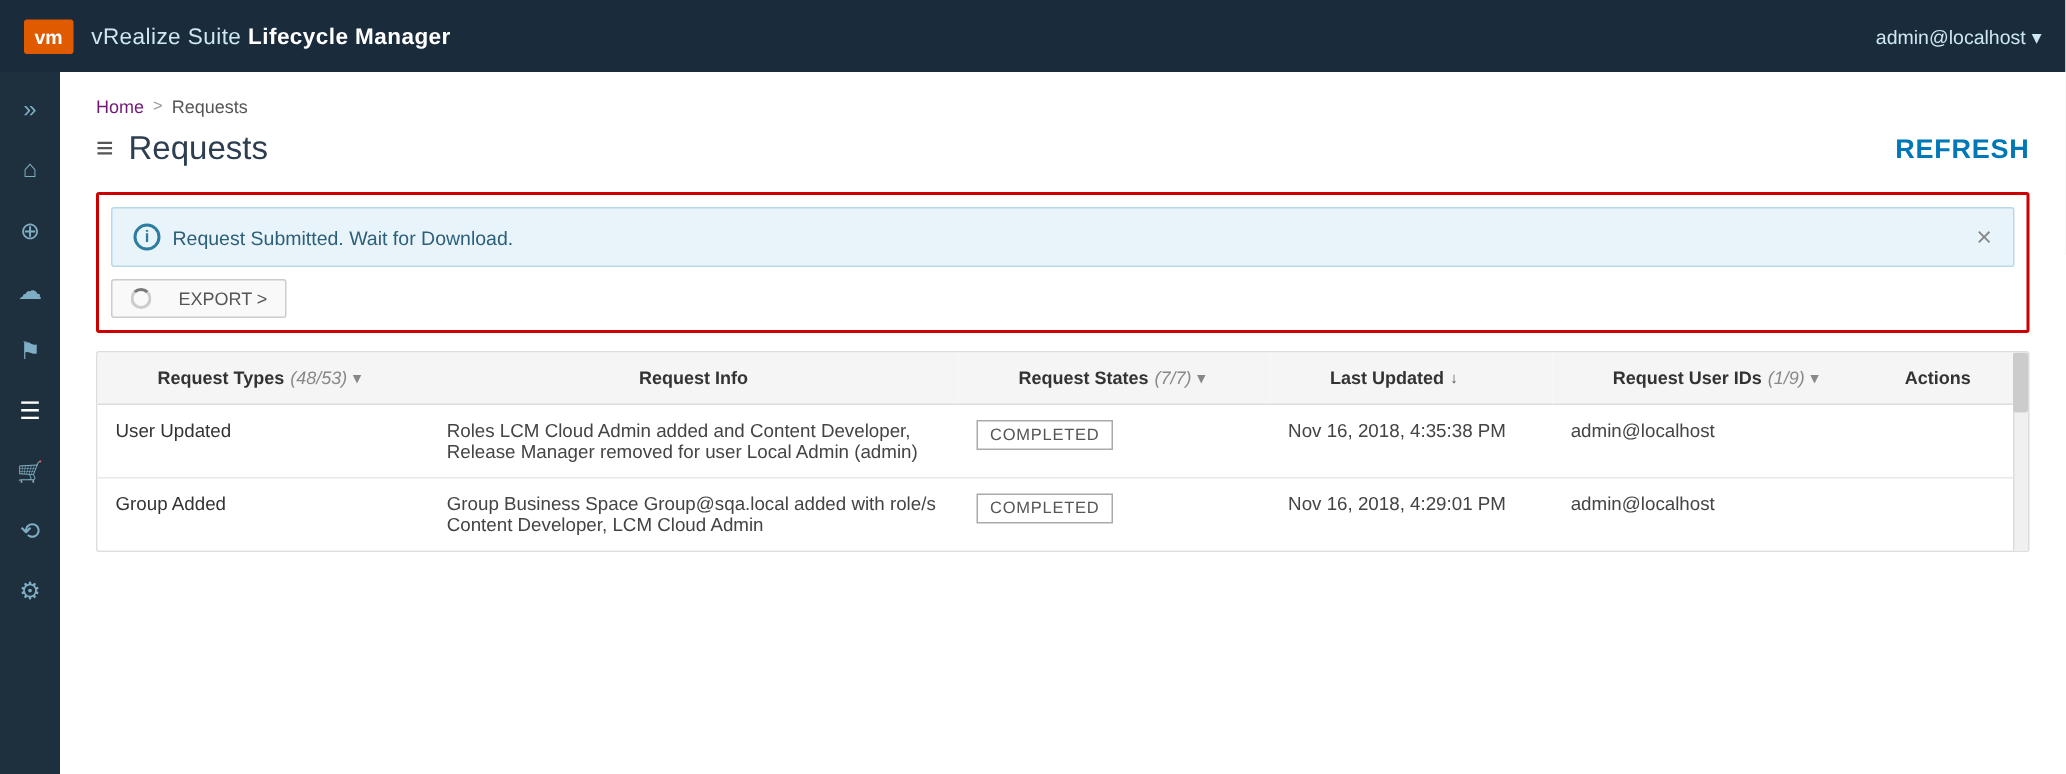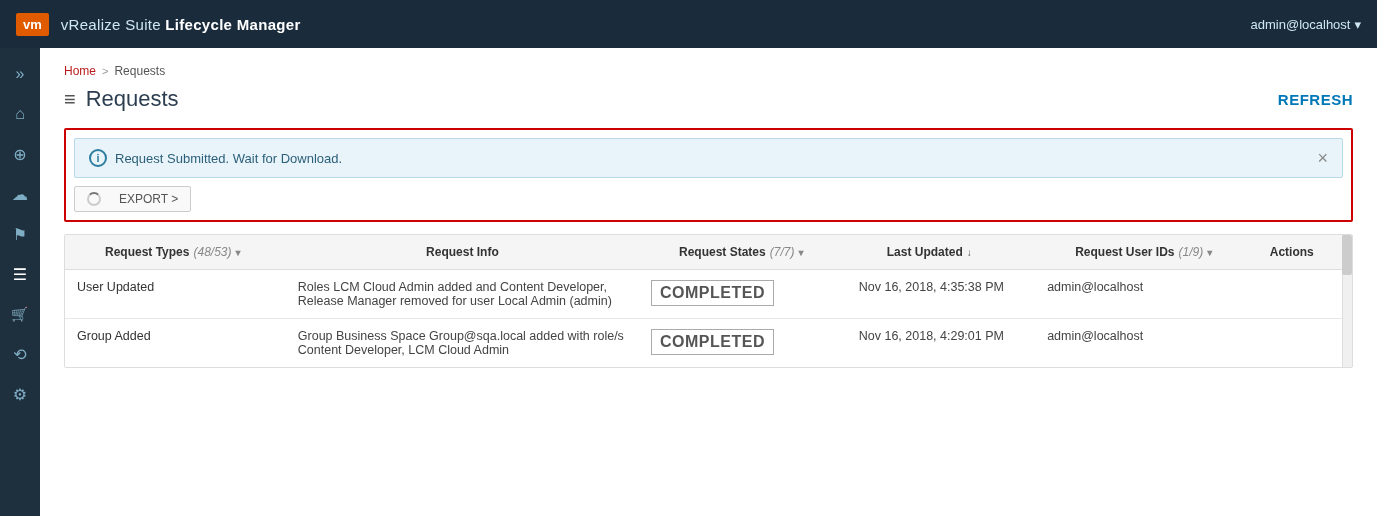--- a/index.html
+++ b/index.html
@@ -81,21 +81,21 @@
     }
 
     
     .breadcrumb {
       display: flex;
       align-items: center;
       gap: 6px;
       font-size: 12px;
       margin-bottom: 8px;
     }
-    .breadcrumb-home { color: #b91c1c; text-decoration: none; cursor: pointer; }
+    .breadcrumb-home { color: #701a75; text-decoration: none; cursor: pointer; }
     .breadcrumb-sep { color: #999; font-size: 11px; }
     .breadcrumb-current { color: #555; }
 
     
     .page-header {
       display: flex;
       align-items: center;
       justify-content: space-between;
       margin-bottom: 16px;
     }
@@ -103,21 +103,21 @@
       font-size: 22px;
       font-weight: 300;
       color: #2c3e50;
       display: flex;
       align-items: center;
       gap: 10px;
     }
     .page-title-icon { font-size: 20px; color: #555; }
     .refresh-btn {
       color: #0077b6;
-      font-size: 15px;
+      font-size: 18px;
       font-weight: 600;
       letter-spacing: 0.5px;
       cursor: pointer;
       background: none;
       border: none;
       text-transform: uppercase;
     }
 
     
     .alert-wrapper {
@@ -234,22 +234,22 @@
       padding: 10px 12px;
       color: #444;
       font-size: 12.5px;
     }
     .td-type { font-weight: 500; color: #333; white-space: nowrap; }
 
     .status-badge {
       display: inline-block;
       border: 1px solid #aaa;
       color: #555;
-      font-size: 16px;
-      font-weight: 700;
+      font-size: 11px;
+      font-weight: 400;
       padding: 3px 8px;
       letter-spacing: 0.5px;
       text-transform: uppercase;
     }
 
     
     .scrollbar-track {
       position: absolute;
       right: 0;
       top: 0;

